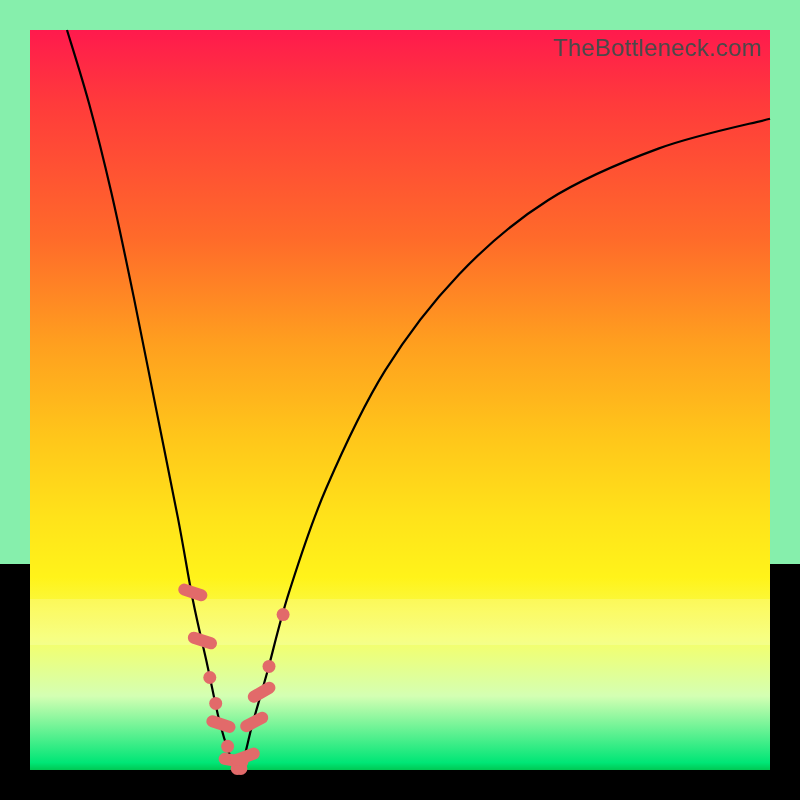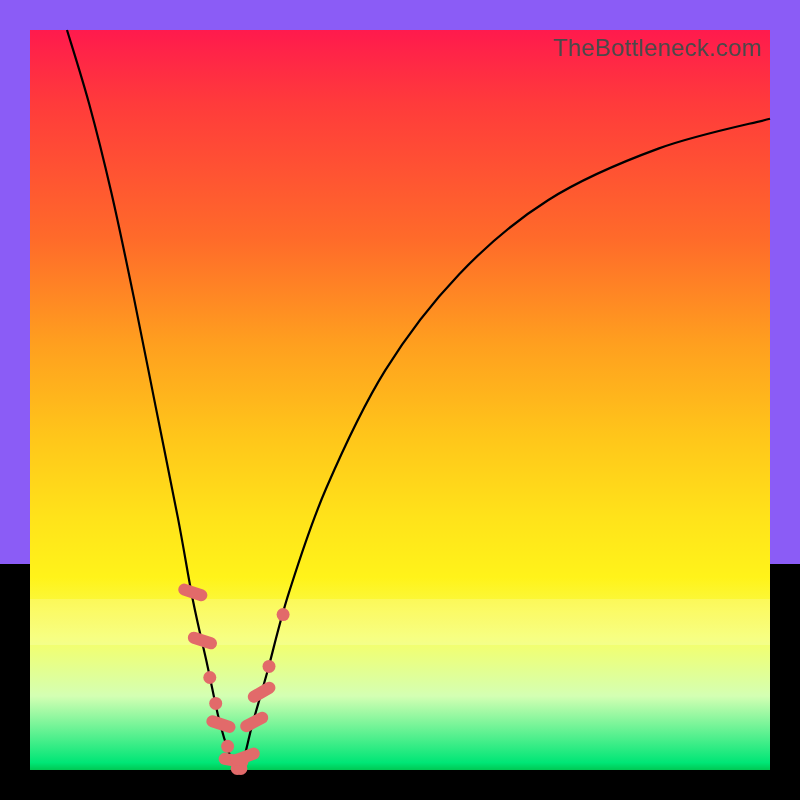--- a/index.html
+++ b/index.html
@@ -8,21 +8,21 @@
     width: 800px;
     height: 800px;
     overflow: hidden;
     background: #000;
     font-family: Arial, Helvetica, sans-serif;
   }
   .frame {
     position: relative;
     width: 800px;
     height: 564px;
-    background: #8b5cf6;
+    background: #86efac;
     text-align: right;
   }
   .plot-area {
     position: absolute;
     left: 30px;
     top: 30px;
     width: 740px;
     height: 740px;
     background: linear-gradient(to bottom,
       #ff1a4d 0%,

